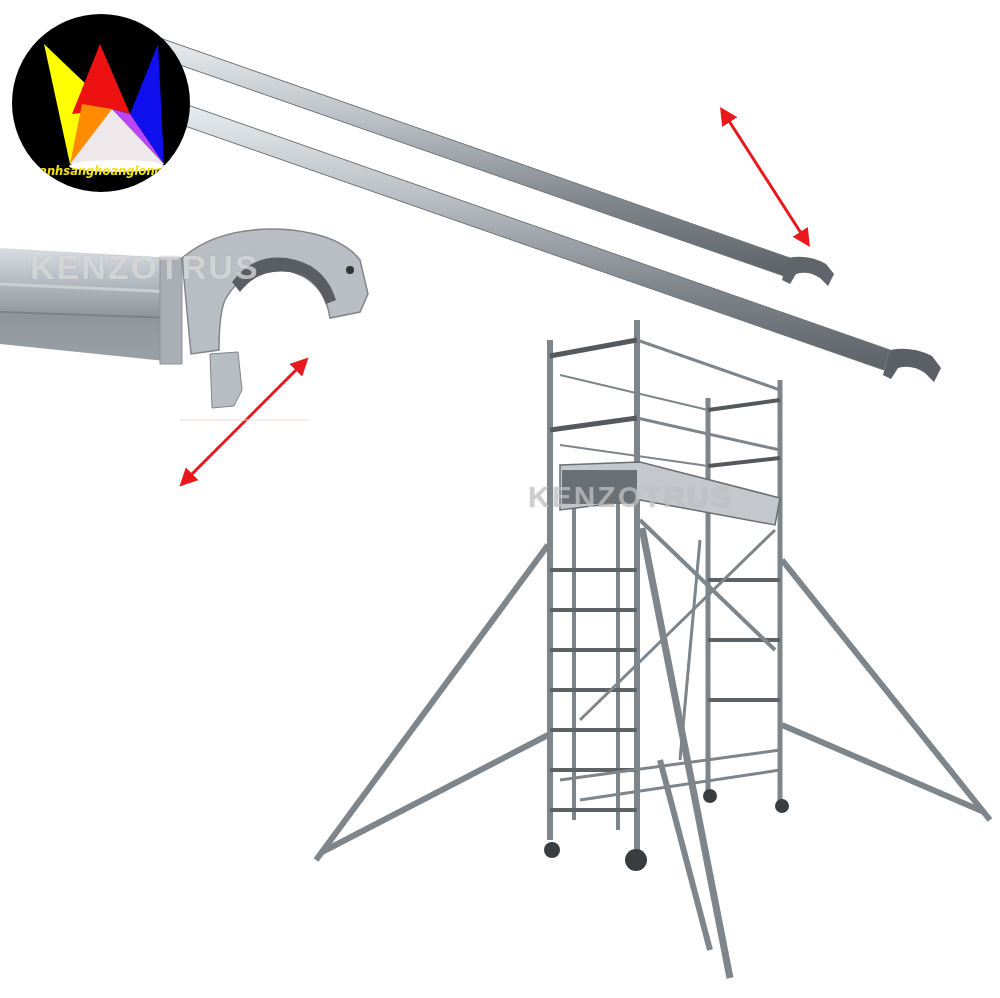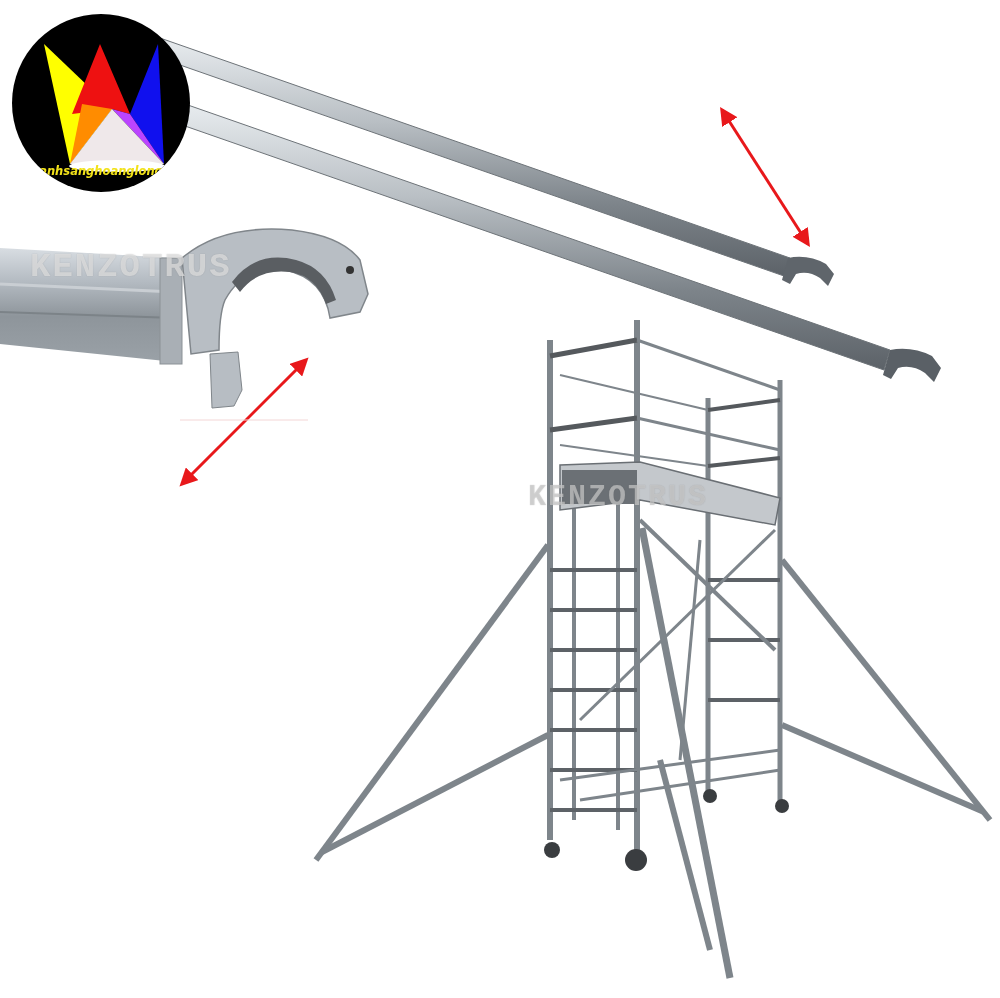--- a/index.html
+++ b/index.html
@@ -12,21 +12,21 @@
   .logo svg { position: absolute; left: 0; top: 0; }
   .logo-text {
     position: absolute; left: 0; width: 178px; top: 150px; text-align: center;
     color: #f2e21a; font-family: "DejaVu Sans", sans-serif; font-weight: bold; font-size: 11.5px; font-style: italic;
   }
   .headline {
     position: absolute; left: 381px; top: 46px; color: #d11a1a;
     font-family: "Liberation Serif", serif; font-weight: bold; font-size: 32px; letter-spacing: 0.2px; white-space: nowrap;
   }
   .watermark {
-    position: absolute; color: rgba(255,255,255,0.55); font-family: Liberation Mono, monospace; font-weight: bold;
+    position: absolute; color: rgba(255,255,255,0.55); font-family: Liberation Sans, sans-serif; font-weight: bold;
     letter-spacing: 2px; text-shadow: 0 0 1px rgba(120,120,120,0.5);
   }
   .wm1 { left: 30px; top: 248px; font-size: 34px; }
   .wm2 { left: 528px; top: 480px; font-size: 30px; color: rgba(220,220,220,0.55); }
   svg.art { position: absolute; left: 0; top: 0; }
 </style>
 </head>
 <body>
 
 <div class="stage">

